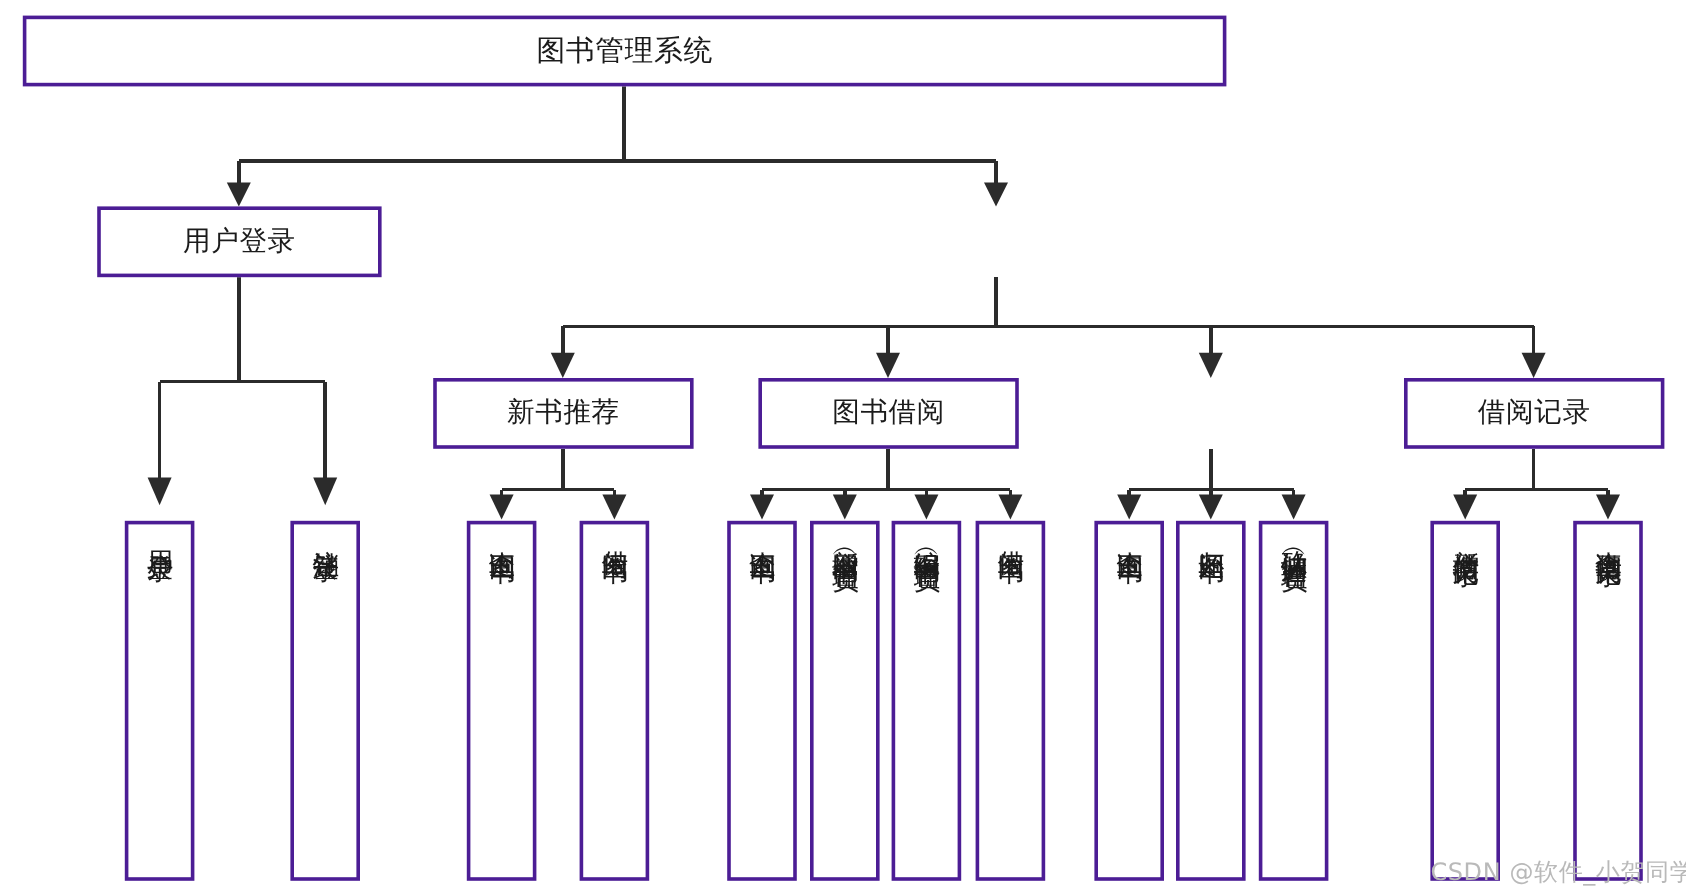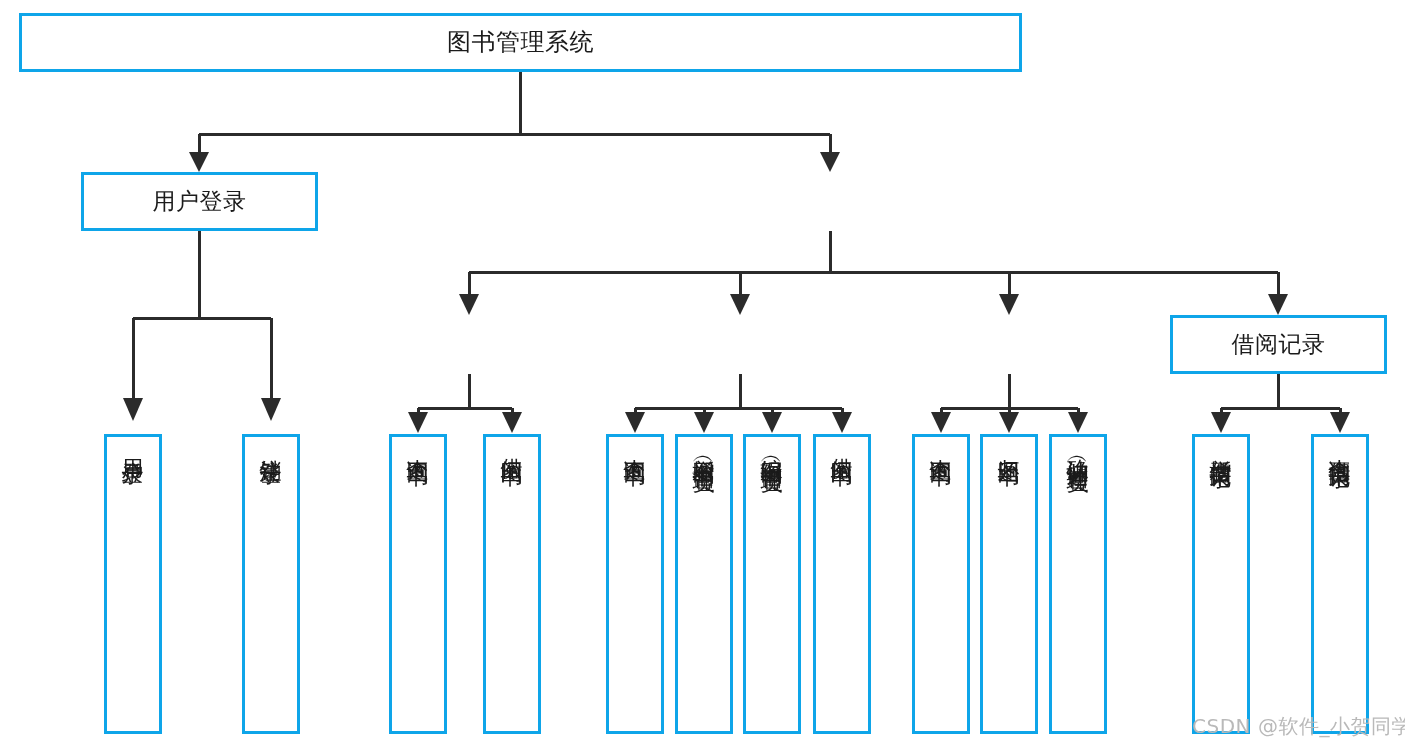--- a/index.html
+++ b/index.html
@@ -35,21 +35,21 @@
   }
   #edges polygon.arrowhead {
     fill: #2b2b2b;
     stroke: none;
   }
   
   .node {
     position: absolute;
     box-sizing: border-box;
     background: #ffffff;
-    border: 3px solid #0ea5e9;
+    border: 3px solid #4c1d95;
     display: flex;
     align-items: center;
     justify-content: center;
     color: #1b1b1b;
     z-index: 2;
   }
   .node .label {
     display: block;
     text-align: center;
     line-height: 1.18;
@@ -155,20 +155,26 @@
   </svg>
 
   <div class="node horiz root" style="left:19px; top:13px; width:1003px; height:59px;">
     <span class="label">图书管理系统</span>
   </div>
 
   <div class="node horiz" style="left:81px; top:172px; width:237px; height:59px;">
     <span class="label">用户登录</span>
   </div>
 
+  <div class="node horiz" style="left:361px; top:315px; width:217px; height:59px;">
+    <span class="label">新书推荐</span>
+  </div>
+  <div class="node horiz" style="left:632px; top:315px; width:217px; height:59px;">
+    <span class="label">图书借阅</span>
+  </div>
   <div class="node horiz" style="left:1170px; top:315px; width:217px; height:59px;">
     <span class="label">借阅记录</span>
   </div>
 
   <div class="node vert" style="left:104px; top:434px; width:58px; height:300px;">
     <span class="label">用户登录</span>
   </div>
   <div class="node vert" style="left:242px; top:434px; width:58px; height:300px;">
     <span class="label">注销登录</span>
   </div>

